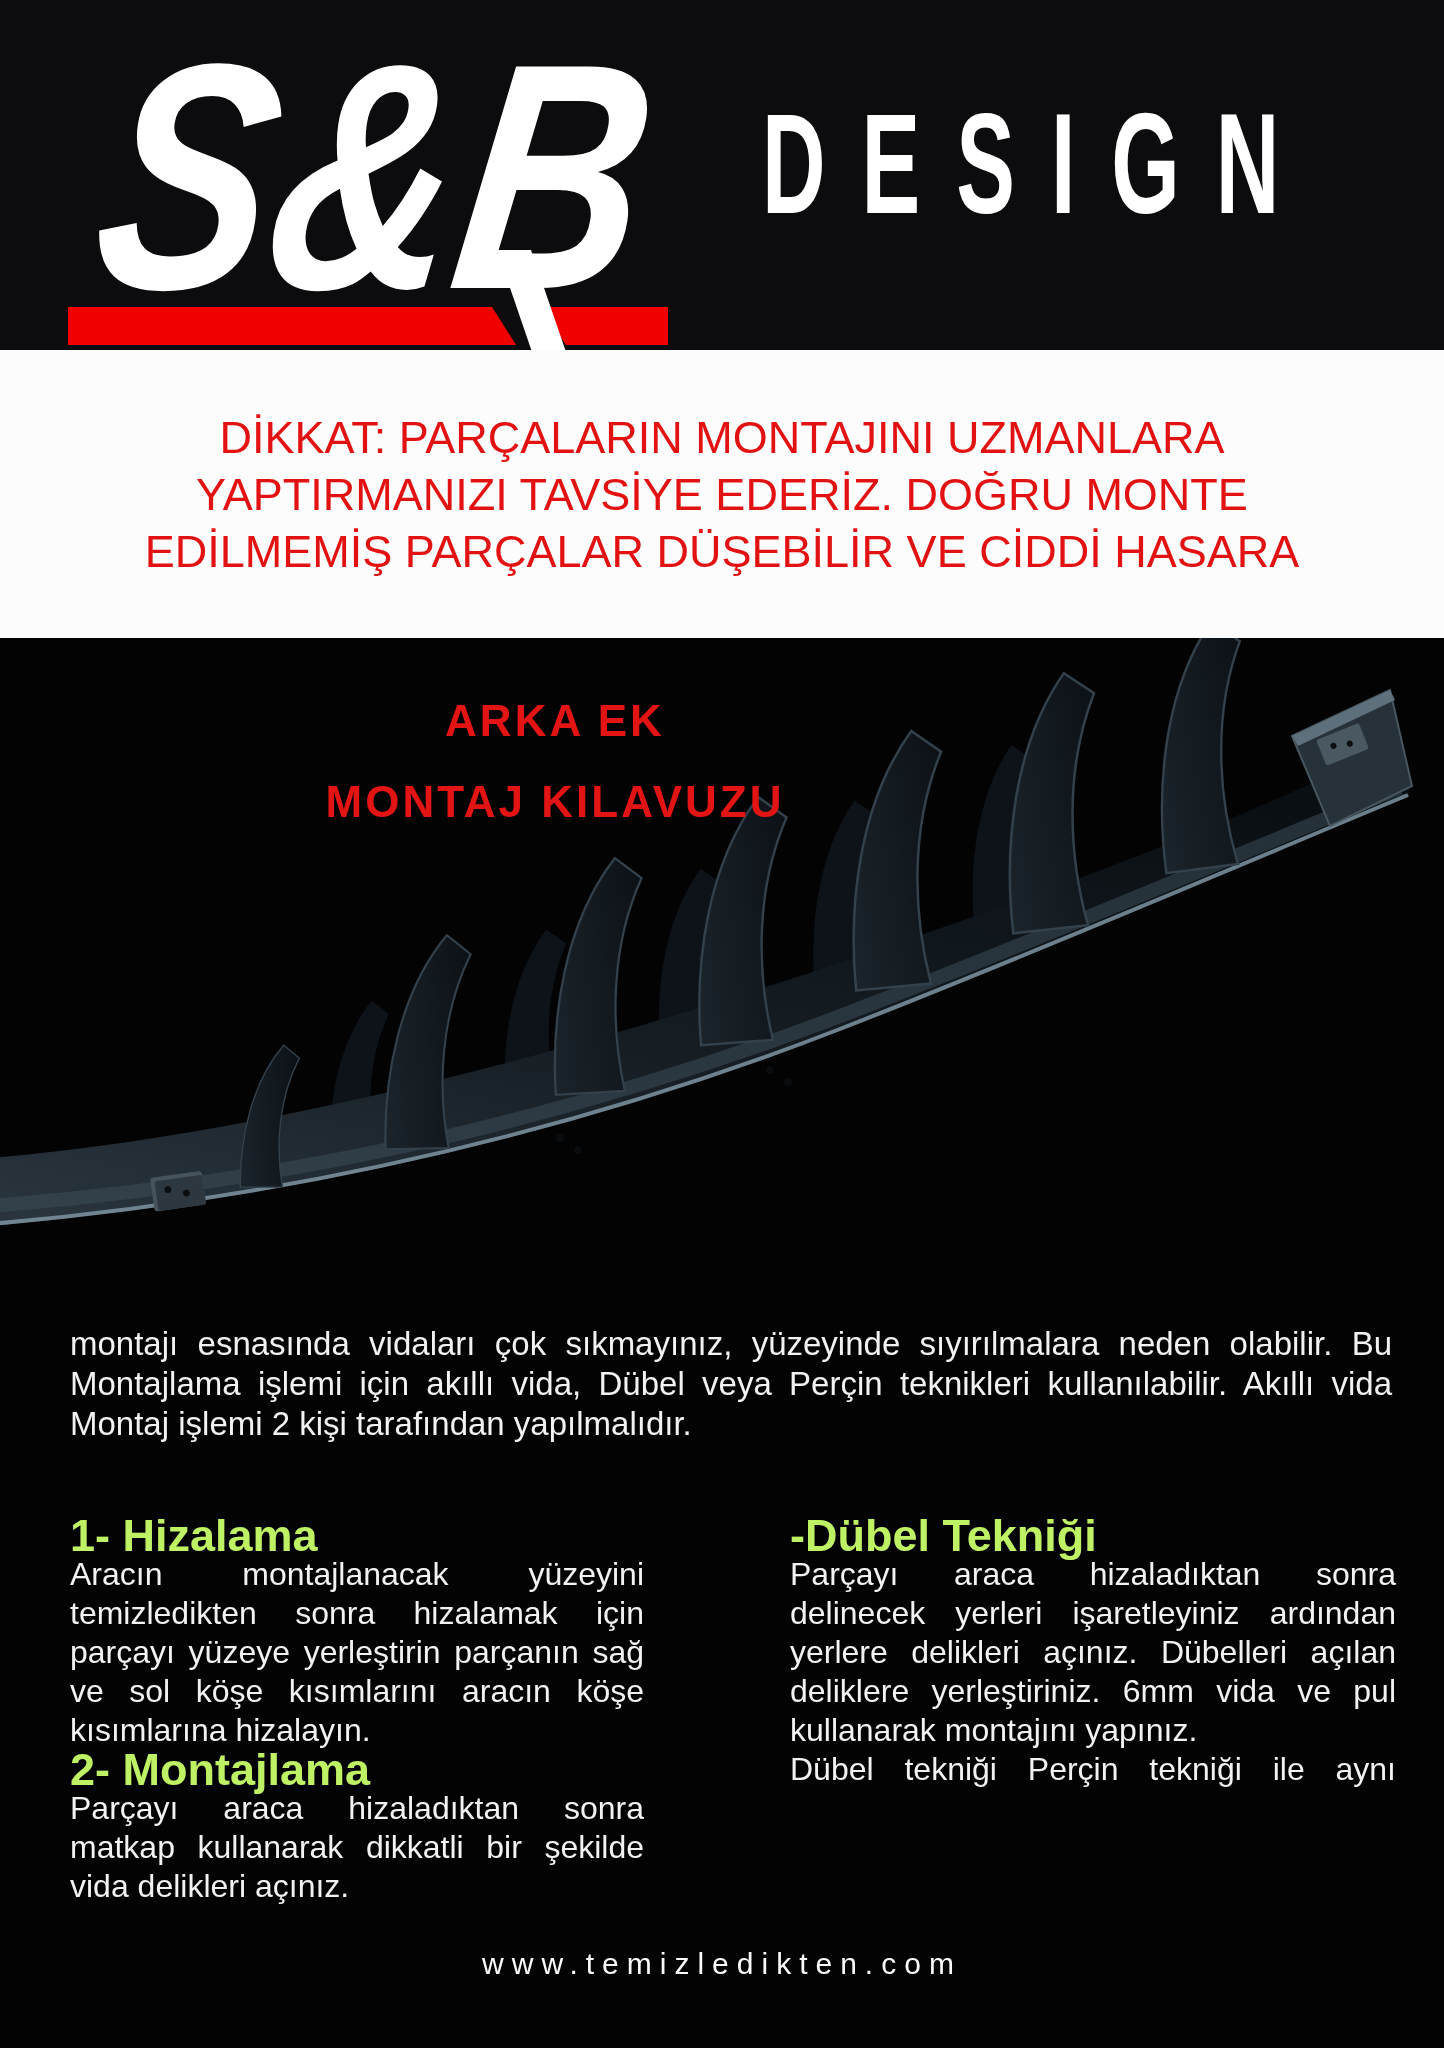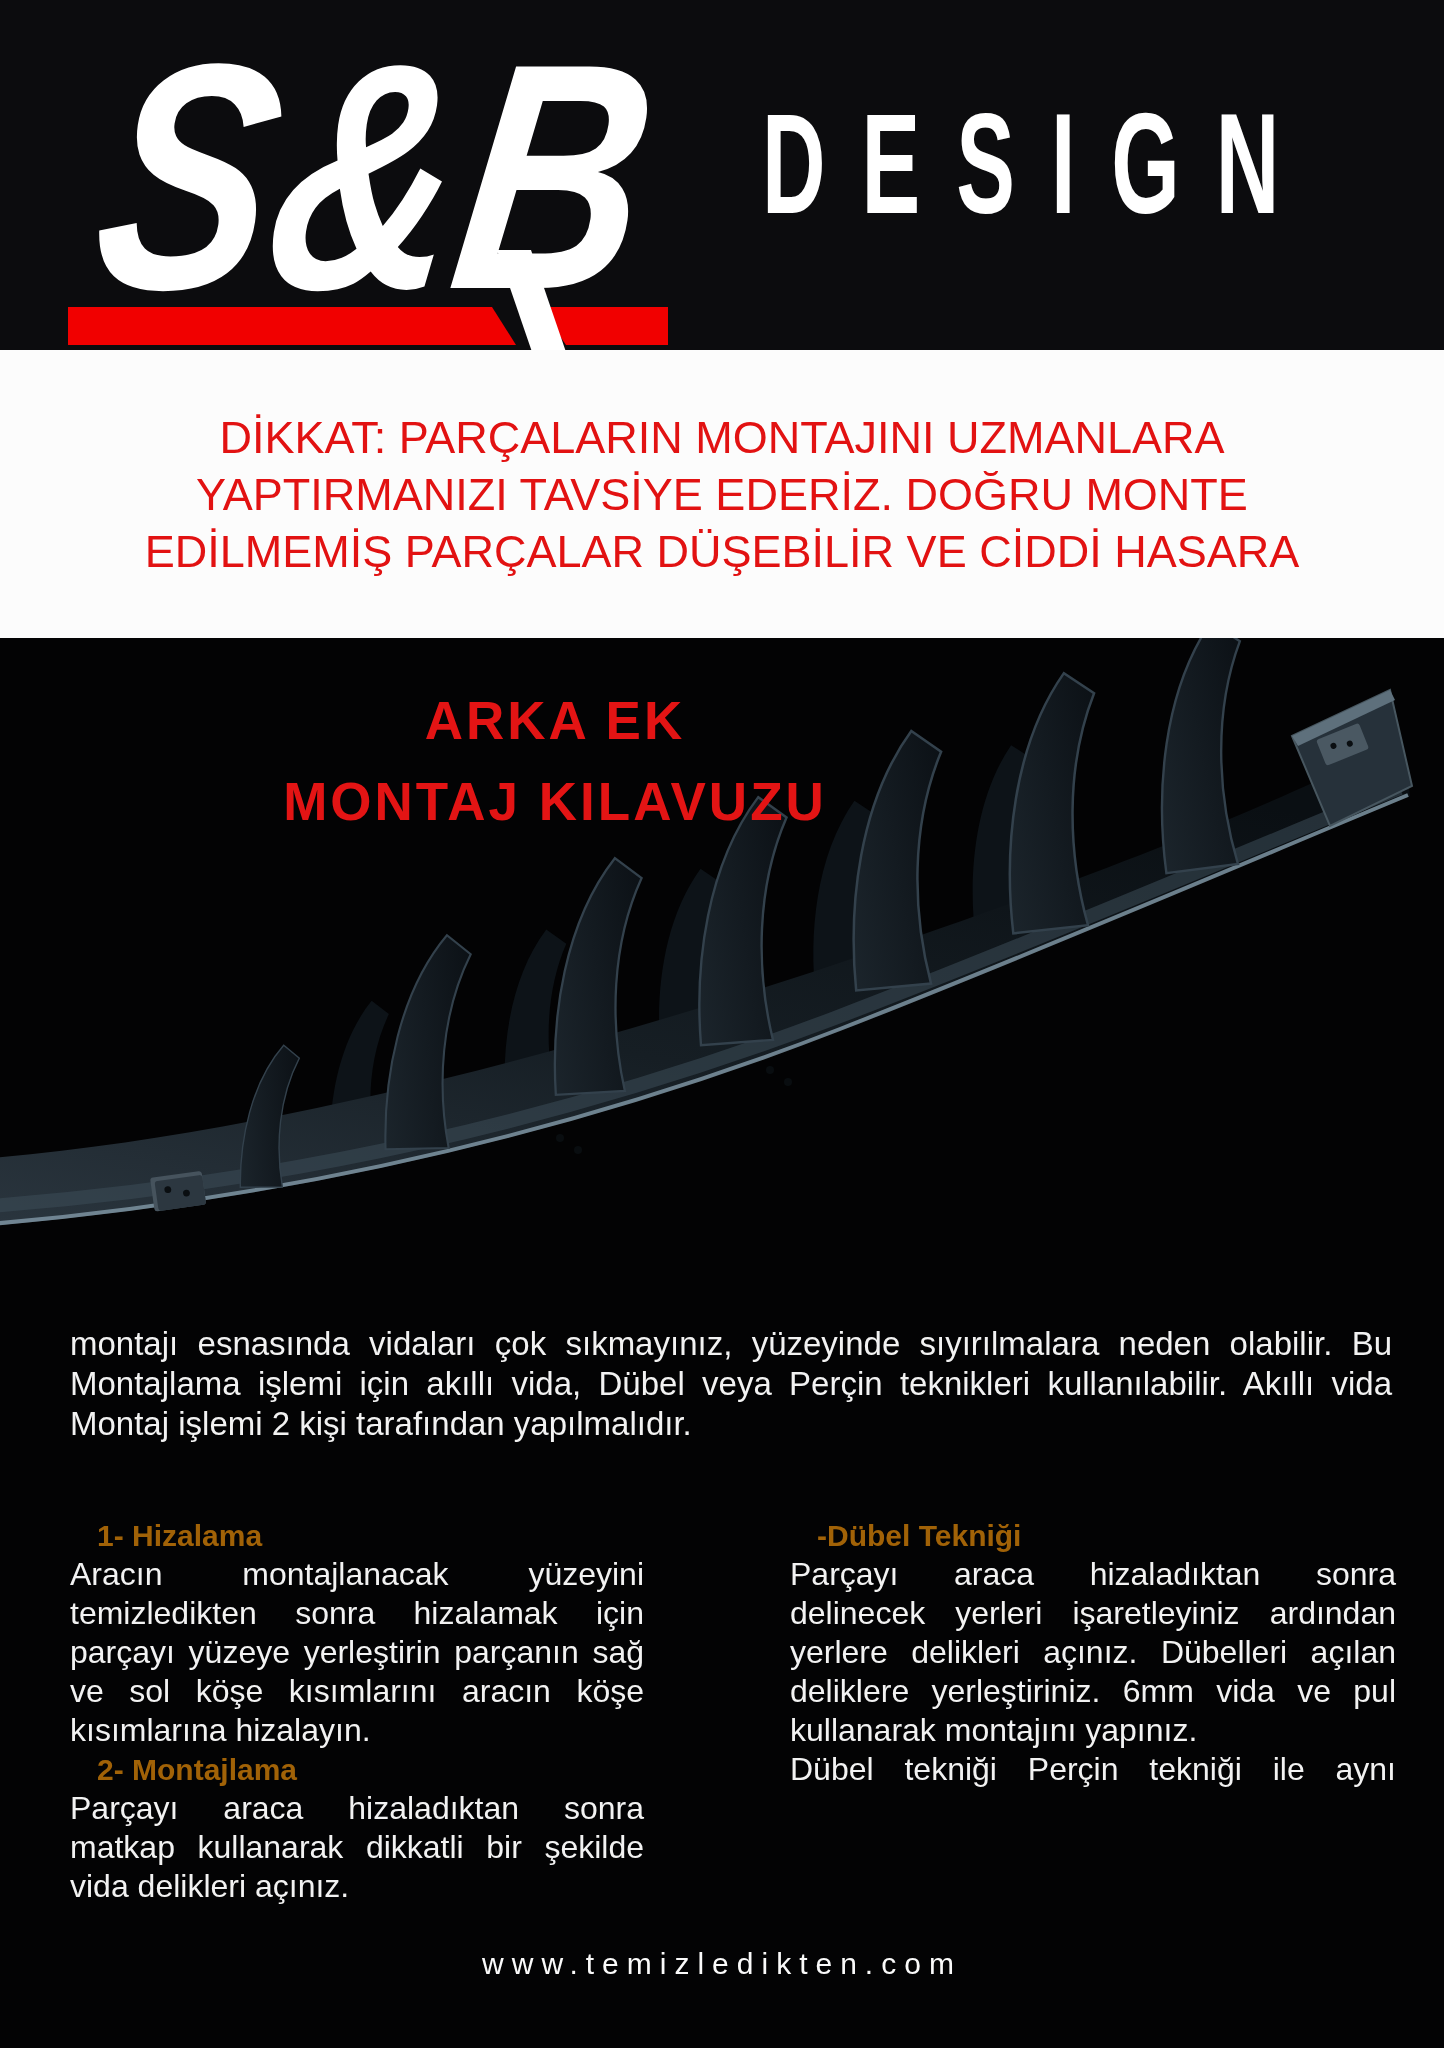--- a/index.html
+++ b/index.html
@@ -16,35 +16,35 @@
     position:absolute;left:0;top:350px;width:1444px;height:288px;background:#fcfcfc;
     display:flex;flex-direction:column;justify-content:center;
   }
   .wline{
     text-align:center;color:#e21212;font-weight:normal;
     font-size:45px;line-height:57px;letter-spacing:0px;white-space:nowrap;
   }
   
   .hero-title{
     position:absolute;left:0px;top:680px;width:1110px;text-align:center;
-    color:#e31414;font-weight:bold;font-size:53px;line-height:81px;letter-spacing:3px;
+    color:#e31414;font-weight:bold;font-size:44px;line-height:81px;letter-spacing:3px;
     white-space:nowrap;z-index:3;
   }
   .render-wrap{position:absolute;left:0;top:638px;width:1444px;height:692px;z-index:1;}
   
   .intro{
     position:absolute;left:70px;top:1324px;width:1322px;
     color:#f2f2f2;font-size:33px;line-height:40px;z-index:3;
   }
   .jl{text-align:justify;text-align-last:justify;}
   
   .col{position:absolute;top:1516px;color:#f2f2f2;font-size:32px;line-height:39px;z-index:3;}
   .col-left{left:70px;width:574px;}
   .col-right{left:790px;width:606px;}
-  .chead{color:#a16207;font-weight:bold;font-size:30px;line-height:39px;margin-left:27px;}
+  .chead{color:#bef264;font-weight:bold;font-size:45px;line-height:39px;}
   
   .footer{
     position:absolute;left:0;top:1946px;width:1444px;text-align:center;
     color:#fafafa;font-size:30px;letter-spacing:8px;line-height:36px;
   }
 </style>
 </head>
 <body>
 
 <div class="header">

